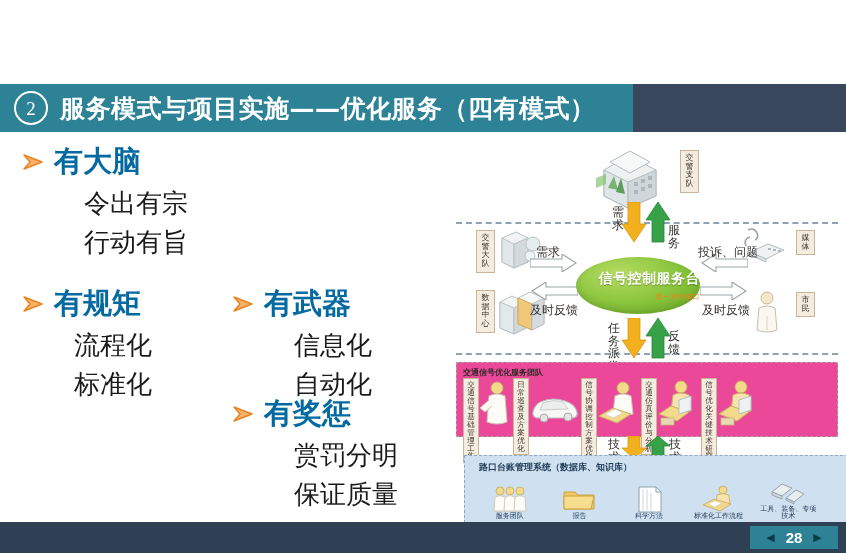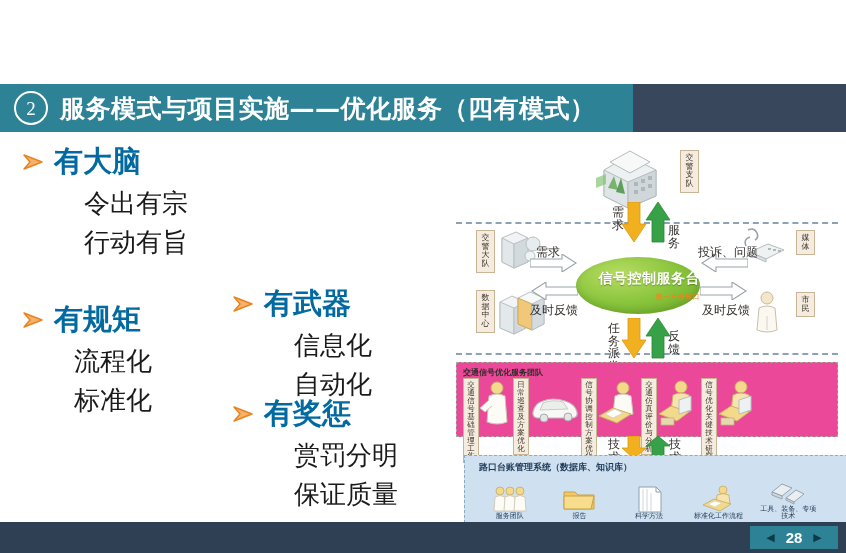--- a/index.html
+++ b/index.html
@@ -89,21 +89,21 @@
   .bullet-sub {
     font-size: 26px;
     color: #1a1a1a;
     white-space: nowrap;
     margin-top: 4px;
     font-family: "DejaVu Sans", "Liberation Sans", sans-serif;
   }
 
   #group-brain  { left: 22px;  top: 142px; }
   #group-brain  .bullet-sub { margin-left: 62px; }
-  #group-rules  { left: 22px;  top: 300px; }
+  #group-rules  { left: 22px;  top: 284px; }
   #group-rules  .bullet-sub { margin-left: 52px; }
   #group-weapon { left: 232px; top: 284px; }
   #group-weapon .bullet-sub { margin-left: 62px; }
   #group-reward { left: 232px; top: 394px; }
   #group-reward .bullet-sub { margin-left: 62px; }
 
   
   #diagram {
     position: absolute;
     left: 452px;

